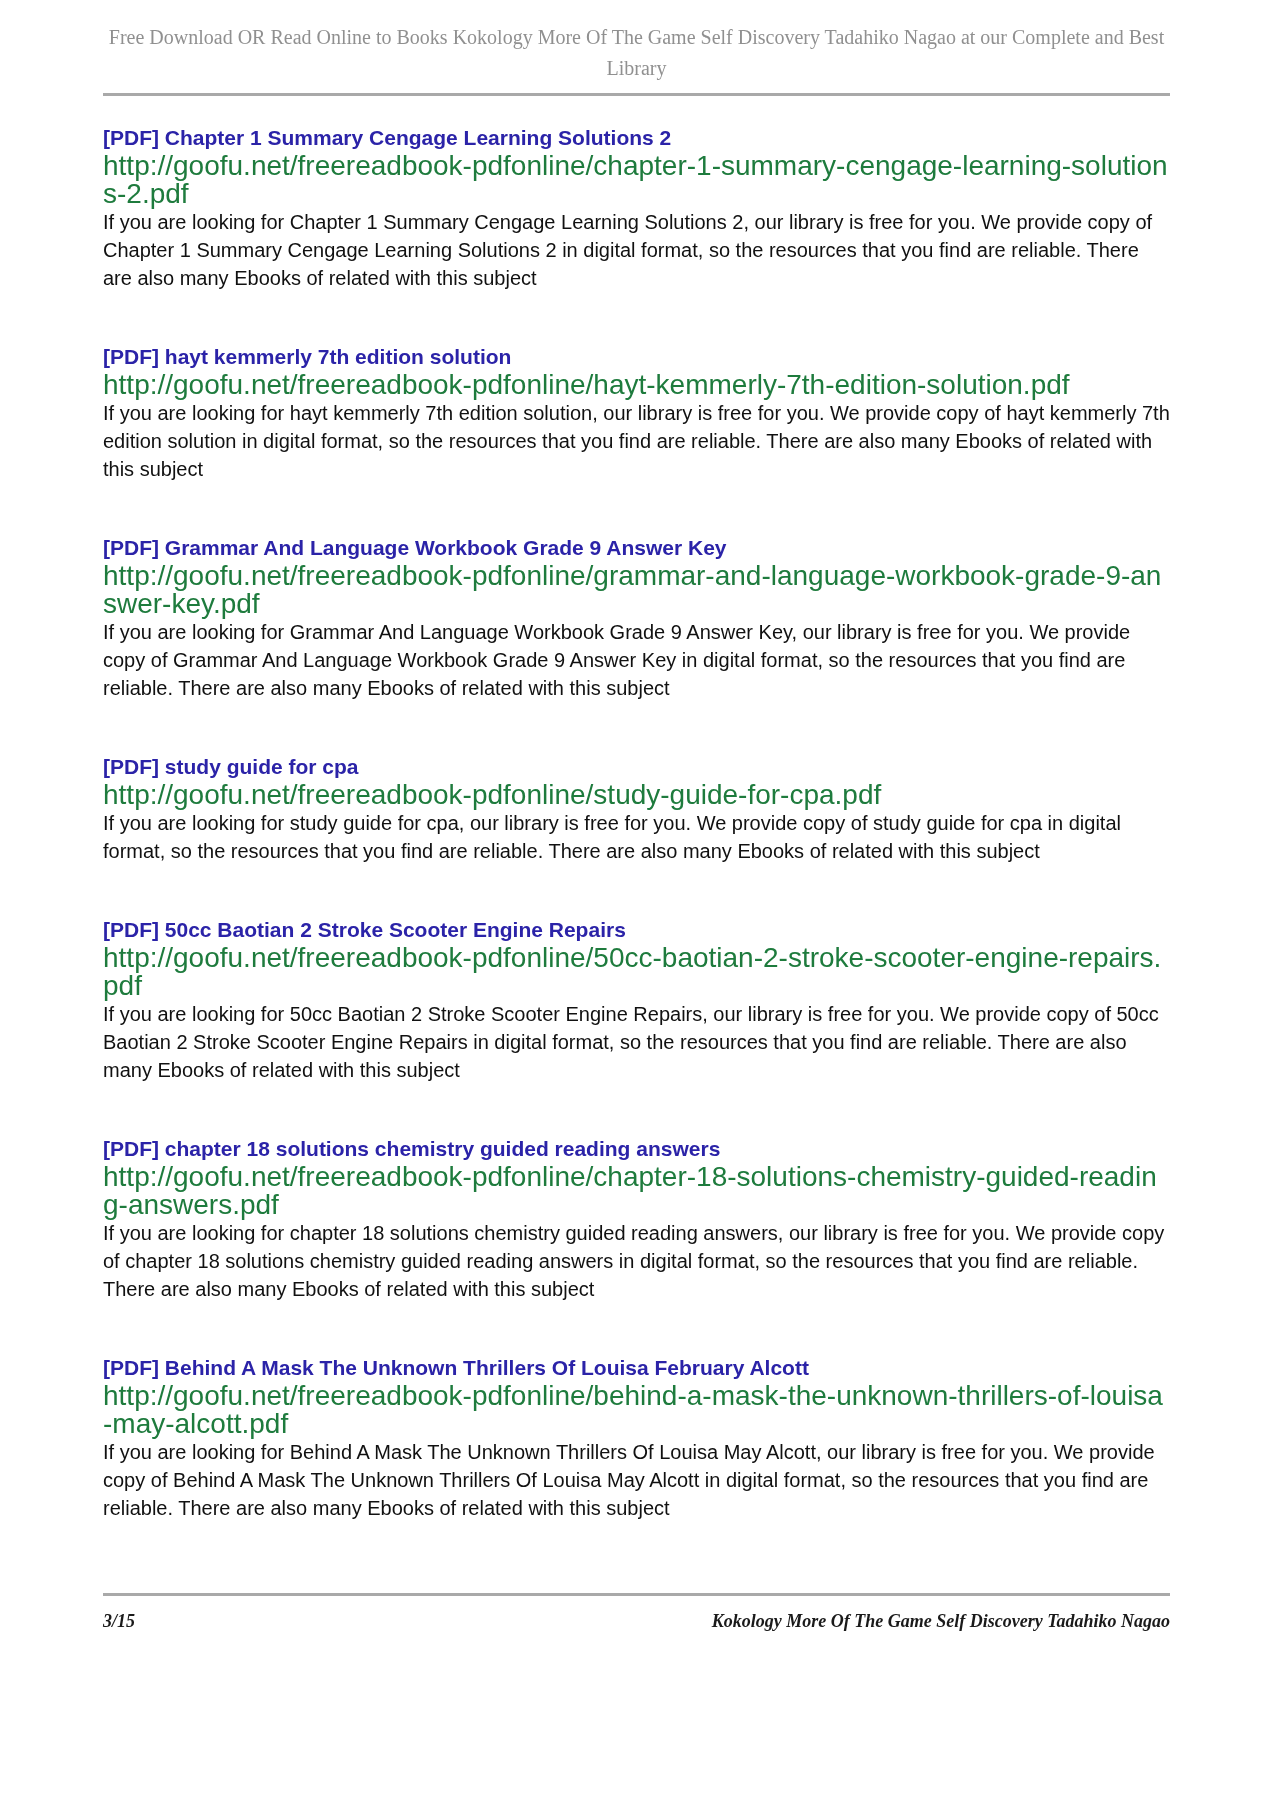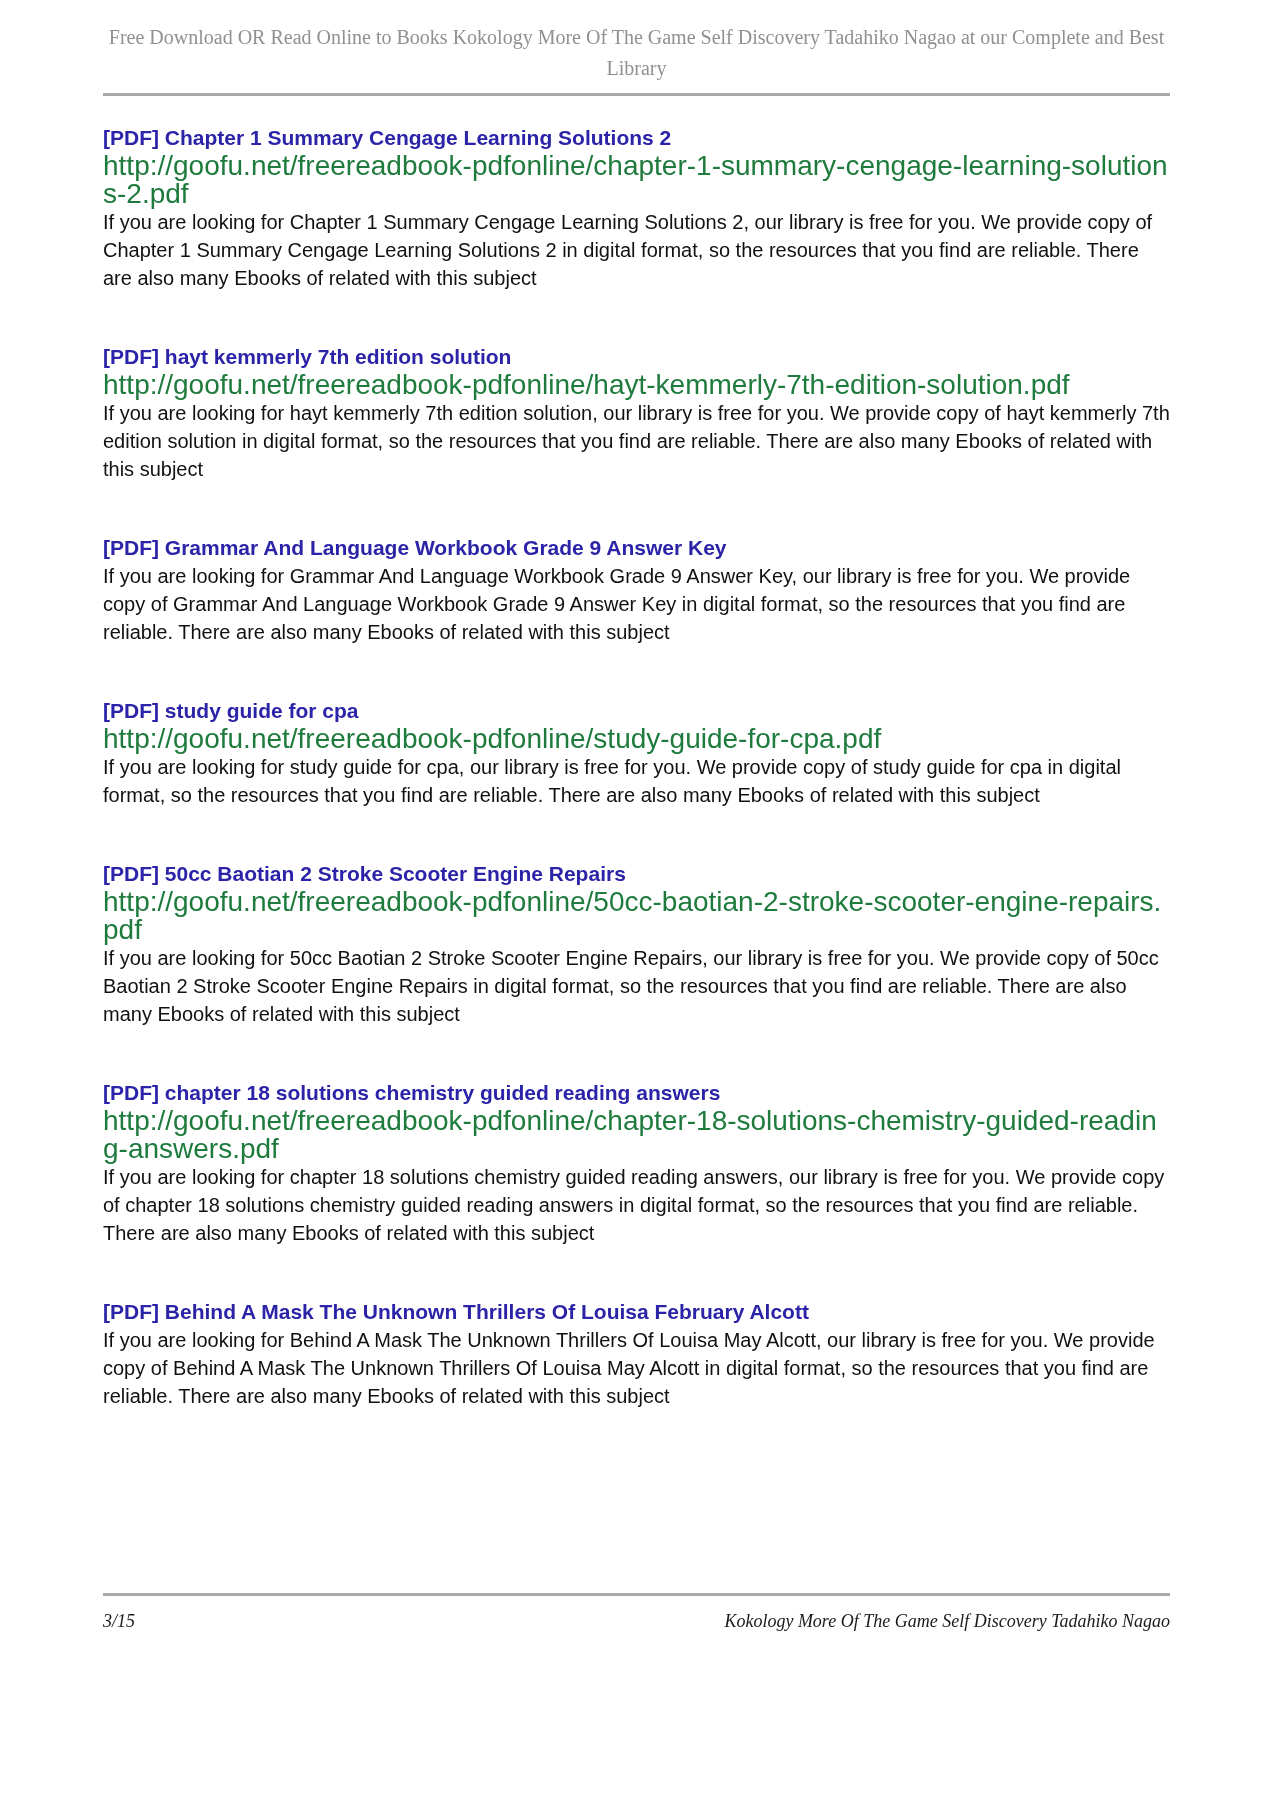--- a/index.html
+++ b/index.html
@@ -74,21 +74,21 @@
   .footer-rule {
     height: 3px;
     background: var(--rule, #a9a9a9);
   }
   .footer-row {
     display: flex;
     justify-content: space-between;
     align-items: baseline;
     margin-top: 15px;
     font-family: "Liberation Serif", serif;
-    font-weight: normal;
+    font-weight: bold;
     font-style: italic;
     font-size: 18px;
     color: var(--footer-text, #1a1a1a);
   }
 </style>
 </head>
 <body>
 
 <div class="page">
 
@@ -103,20 +103,21 @@
     </section>
 
     <section class="entry">
       <h2 class="title-line"><a>[PDF] hayt kemmerly 7th edition solution</a></h2>
       <div class="url-line"><a>http://goofu.net/freereadbook-pdfonline/hayt-kemmerly-7th-edition-solution.pdf</a></div>
       <p class="desc"><span>If you are looking for </span><strong>hayt kemmerly 7th edition solution</strong><span>, our library is free for you. We provide copy of hayt kemmerly 7th edition solution in digital format, so the resources that you find are reliable. There are also many Ebooks of related with this subject</span></p>
     </section>
 
     <section class="entry">
       <h2 class="title-line"><a>[PDF] Grammar And Language Workbook Grade 9 Answer Key</a></h2>
+      <div class="url-line"><a>http://goofu.net/freereadbook-pdfonline/grammar-and-language-workbook-grade-9-answer-key.pdf</a></div>
       <p class="desc"><span>If you are looking for </span><strong>Grammar And Language Workbook Grade 9 Answer Key</strong><span>, our library is free for you. We provide copy of Grammar And Language Workbook Grade 9 Answer Key in digital format, so the resources that you find are reliable. There are also many Ebooks of related with this subject</span></p>
     </section>
 
     <section class="entry">
       <h2 class="title-line"><a>[PDF] study guide for cpa</a></h2>
       <div class="url-line"><a>http://goofu.net/freereadbook-pdfonline/study-guide-for-cpa.pdf</a></div>
       <p class="desc"><span>If you are looking for </span><strong>study guide for cpa</strong><span>, our library is free for you. We provide copy of study guide for cpa in digital format, so the resources that you find are reliable. There are also many Ebooks of related with this subject</span></p>
     </section>
 
     <section class="entry">
@@ -126,20 +127,21 @@
     </section>
 
     <section class="entry">
       <h2 class="title-line"><a>[PDF] chapter 18 solutions chemistry guided reading answers</a></h2>
       <div class="url-line"><a>http://goofu.net/freereadbook-pdfonline/chapter-18-solutions-chemistry-guided-reading-answers.pdf</a></div>
       <p class="desc"><span>If you are looking for </span><strong>chapter 18 solutions chemistry guided reading answers</strong><span>, our library is free for you. We provide copy of chapter 18 solutions chemistry guided reading answers in digital format, so the resources that you find are reliable. There are also many Ebooks of related with this subject</span></p>
     </section>
 
     <section class="entry">
       <h2 class="title-line"><a>[PDF] Behind A Mask The Unknown Thrillers Of Louisa February Alcott</a></h2>
+      <div class="url-line"><a>http://goofu.net/freereadbook-pdfonline/behind-a-mask-the-unknown-thrillers-of-louisa-may-alcott.pdf</a></div>
       <p class="desc"><span>If you are looking for </span><strong>Behind A Mask The Unknown Thrillers Of Louisa May Alcott</strong><span>, our library is free for you. We provide copy of Behind A Mask The Unknown Thrillers Of Louisa May Alcott in digital format, so the resources that you find are reliable. There are also many Ebooks of related with this subject</span></p>
     </section>
   </main>
 
   <footer class="doc-footer">
     <div class="footer-rule"></div>
     <div class="footer-row">
       <span>3/15</span>
       <span>Kokology More Of The Game Self Discovery Tadahiko Nagao</span>
     </div>

